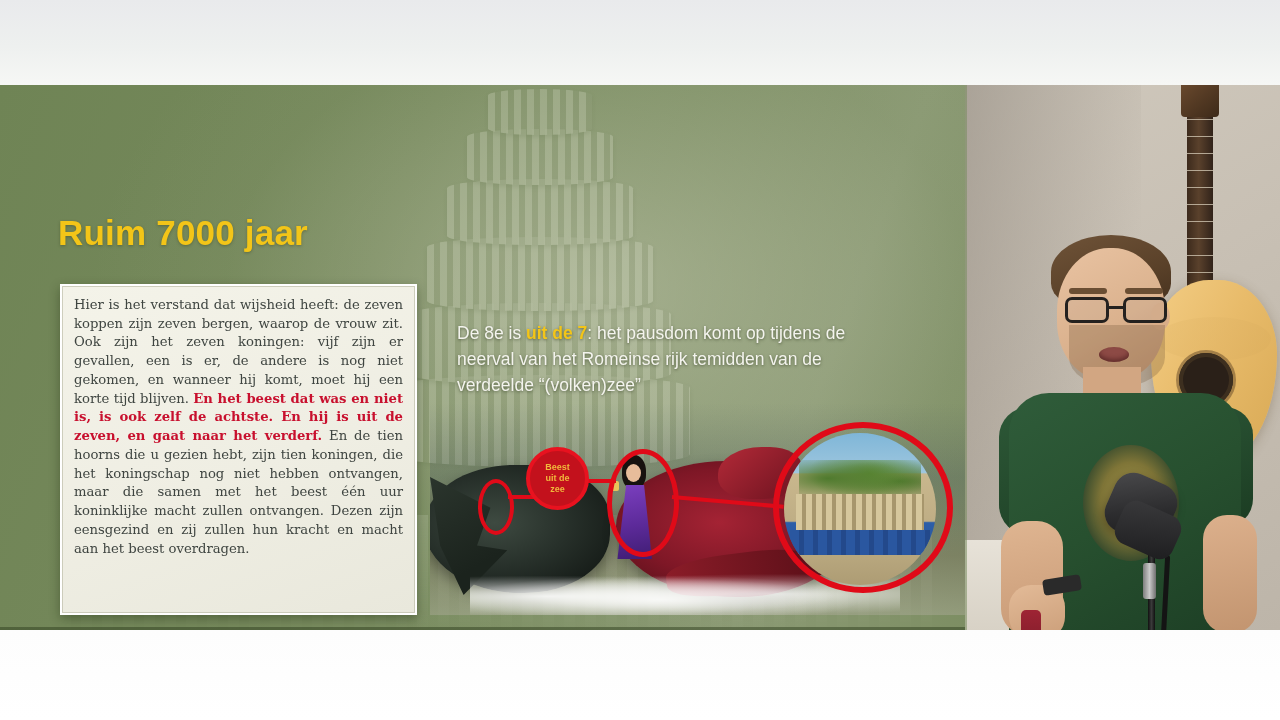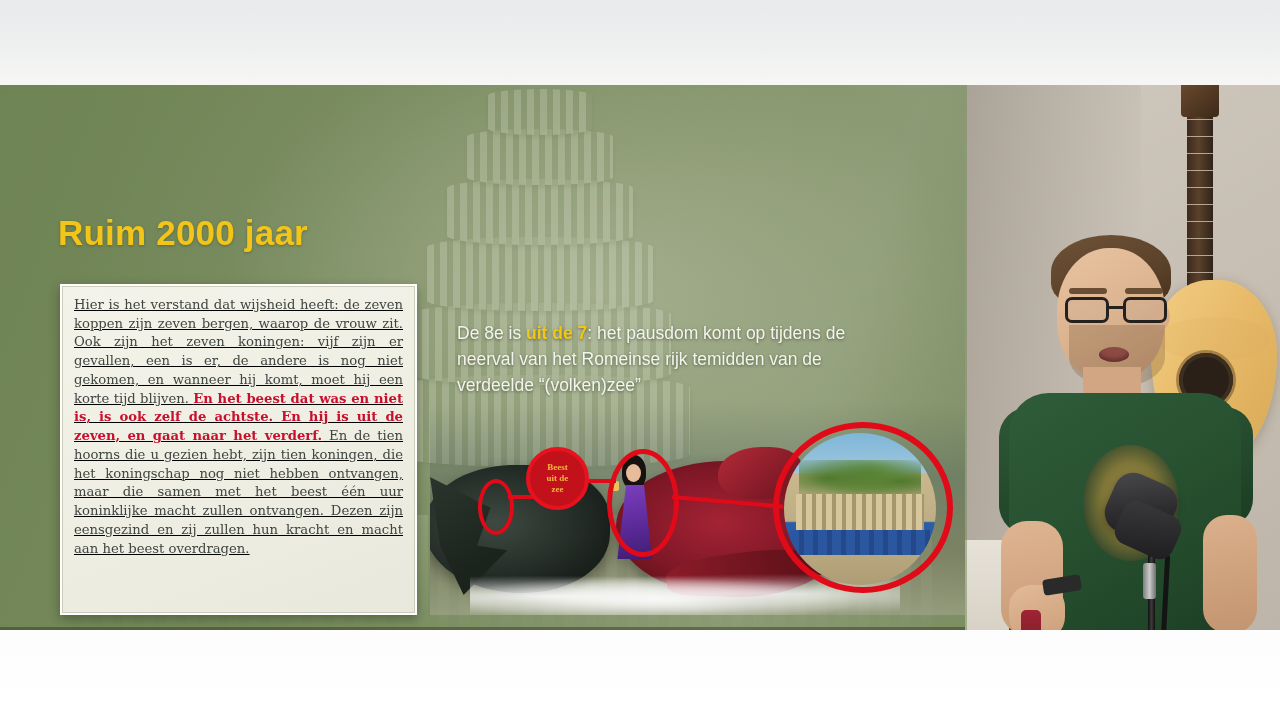--- a/index.html
+++ b/index.html
@@ -44,21 +44,21 @@
 
   
   .slide-title{position:absolute;left:58px;top:128px;font-size:35px;font-weight:bold;
     color:#f3c518;letter-spacing:.2px;text-shadow:0 1px 3px rgba(40,50,20,.35);}
 
   
   .verse-card{position:absolute;left:60px;top:199px;width:357px;height:331px;
     background:linear-gradient(160deg,#f4f3e9 0%,#efeee3 55%,#e9e8dc 100%);
     border:2px solid #ffffff;
     box-shadow:0 4px 10px rgba(25,40,10,.38), inset 0 0 0 1px rgba(190,190,170,.7);
-    padding:10px 12px 8px 12px;box-sizing:border-box;text-decoration:underline;}
+    padding:10px 12px 8px 12px;box-sizing:border-box;}
   .verse-text{font-family:"DejaVu Serif", serif;font-size:13.2px;line-height:1.42;
     color:#3f4541;text-align:justify;}
   .verse-text b{color:#c8102e;font-weight:bold;}
 
   
   .explain{position:absolute;left:437px;top:236px;width:430px;color:#f4f4ee;
     font-size:17.5px;line-height:1.48;text-shadow:0 1px 3px rgba(30,40,15,.55);margin-left:20px;}
   .explain .hl{color:#f3c518;font-weight:bold;}
 
   
@@ -108,21 +108,21 @@
     background:repeating-linear-gradient(90deg,#2a57a0 0 9px,#23498b 9px 14px);}
 
   
   .ring{position:absolute;border:5px solid #e00a18;border-radius:50%;box-sizing:border-box;}
   .ring-sm{left:478px;top:394px;width:36px;height:56px;border-width:4px;}
   .ring-md{left:607px;top:364px;width:72px;height:108px;}
   .ring-lg{left:773px;top:337px;width:180px;height:171px;border-width:6px;}
   .badge{position:absolute;left:526px;top:362px;width:63px;height:63px;border-radius:50%;
     background:#c3111c;border:4px solid #e8121f;box-sizing:border-box;
     display:flex;align-items:center;justify-content:center;text-align:center;
-    color:#f0b83c;font-size:9px;font-weight:bold;line-height:1.25;font-family:Liberation Serif, serif;}
+    color:#f0b83c;font-size:9px;font-weight:bold;line-height:1.25;}
   .conn{position:absolute;background:#e00a18;height:4px;transform-origin:left center;}
   .c1{left:508px;top:410px;width:28px;}
   .c2{left:586px;top:394px;width:30px;}
   .c3{left:672px;top:410px;width:112px;transform:rotate(5deg);}
 
   
   .cam{position:absolute;left:965px;top:85px;width:315px;height:545px;overflow:hidden;
     background:linear-gradient(150deg,#cfc8bc 0%,#c8c0b4 42%,#bdb5a9 100%);}
   .cam .wall-shadow{position:absolute;left:0;top:0;width:56%;height:100%;
     background:linear-gradient(100deg,rgba(140,132,122,.55) 0%,rgba(190,182,172,0) 75%);}
@@ -209,21 +209,21 @@
     <div class="babel">
       <div class="tier t1"></div>
       <div class="tier t2"></div>
       <div class="tier t3"></div>
       <div class="tier t4"></div>
       <div class="tier t5"></div>
       <div class="tier t6"></div>
     </div>
     <div class="babel-base"></div>
 
-    <div class="slide-title">Ruim 2000 jaar</div>
+    <div class="slide-title">Ruim 7000 jaar</div>
 
     <div class="verse-card">
       <div class="verse-text">
         <span>Hier is het verstand dat wijsheid heeft: de zeven koppen zijn zeven bergen, waarop de vrouw zit. Ook zijn het zeven koningen: vijf zijn er gevallen, een is er, de andere is nog niet gekomen, en wanneer hij komt, moet hij een korte tijd blijven. </span><b>En het beest dat was en niet is, is ook zelf de achtste. En hij is uit de zeven, en gaat naar het verderf.</b><span> En de tien hoorns die u gezien hebt, zijn tien koningen, die het koningschap nog niet hebben ontvangen, maar die samen met het beest één uur koninklijke macht zullen ontvangen. Dezen zijn eensgezind en zij zullen hun kracht en macht aan het beest overdragen.</span>
       </div>
     </div>
 
     <div class="explain">
       <span>De 8e is </span><span class="hl">uit de 7</span><span>: het pausdom komt op tijdens de neerval van het Romeinse rijk temidden van de verdeelde “(volken)zee”</span>
     </div>

